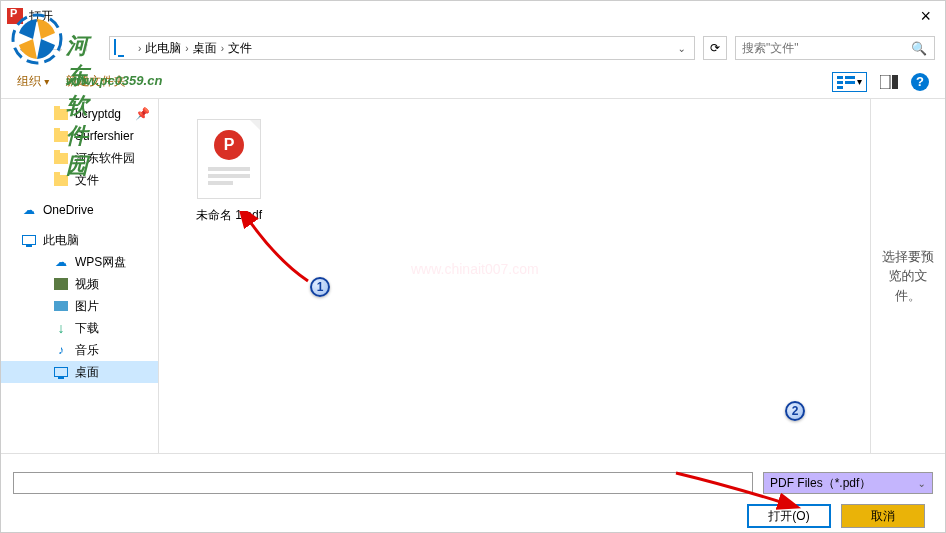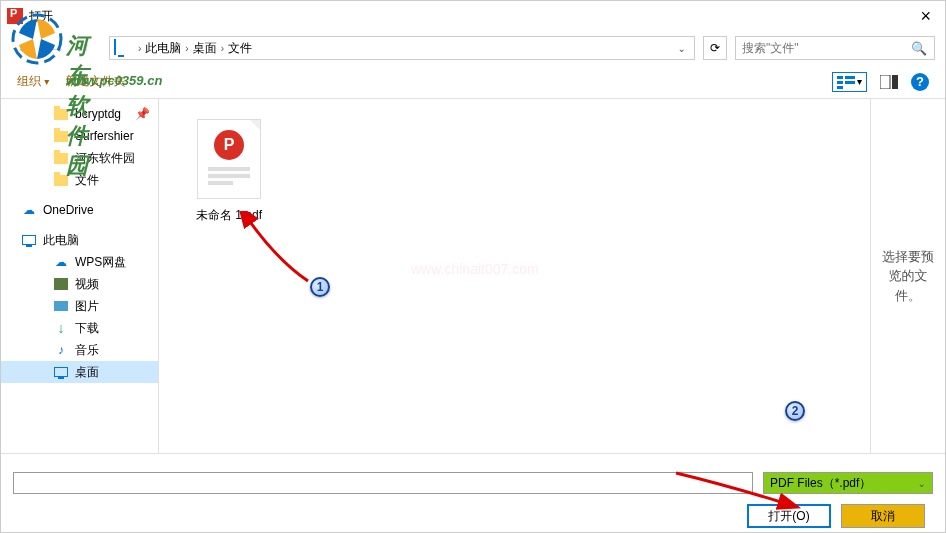--- a/index.html
+++ b/index.html
@@ -65,21 +65,21 @@
     .pdf-thumb .fold { position: absolute; top: 0; right: 0; border-style: solid; border-width: 0 10px 10px 0; border-color: transparent #f0f0f0 transparent transparent; }
     .file-item .file-name { margin-top: 8px; font-size: 12px; text-align: center; }
     
     .preview-pane { width: 75px; border-left: 1px solid #e0e0e0; display: flex; align-items: center; justify-content: center; padding: 8px; }
     .preview-pane .pv-text { color: #555; font-size: 13px; text-align: center; line-height: 1.5; }
     
     .footer { border-top: 1px solid #e0e0e0; padding: 18px 12px 12px 12px; }
     .footer-row { display: flex; align-items: center; margin-bottom: 10px; }
     .footer-row .fn-label { width: 186px; text-align: right; padding-right: 8px; }
     .footer-row .fn-input { flex: 1; height: 22px; border: 1px solid #999; padding: 0 4px; }
-    .footer-row .ft-select { width: 170px; height: 22px; border: 1px solid #999; background: #84cc16; padding: 0 6px; display: flex; align-items: center; justify-content: space-between; margin-left: 10px; }
+    .footer-row .ft-select { width: 170px; height: 22px; border: 1px solid #999; background: #c4b5fd; padding: 0 6px; display: flex; align-items: center; justify-content: space-between; margin-left: 10px; }
     .footer-row .ft-select .ft-drop { color: #555; font-size: 10px; }
     .footer-buttons { display: flex; justify-content: flex-end; gap: 10px; padding-right: 8px; }
     .footer-buttons button { width: 84px; height: 24px; border: 1px solid #999; background: #eab308; font-size: 12px; cursor: pointer; }
     .footer-buttons button.primary { border: 2px solid #0078d4; background: #fff; }
     
     .callout { position: absolute; width: 20px; height: 20px; border-radius: 50%; border: 2px solid #1040a0; background: radial-gradient(circle at 30% 30%, #e0ecff, #a0c0f0); display: flex; align-items: center; justify-content: center; font-size: 12px; font-weight: bold; color: #1040a0; z-index: 200; pointer-events: none; box-shadow: 0 1px 3px rgba(0,0,0,0.3); }
     .callout-1 { top: 276px; left: 309px; }
     .callout-2 { top: 400px; left: 784px; }
     
     .arrow { position: absolute; z-index: 150; pointer-events: none; }

